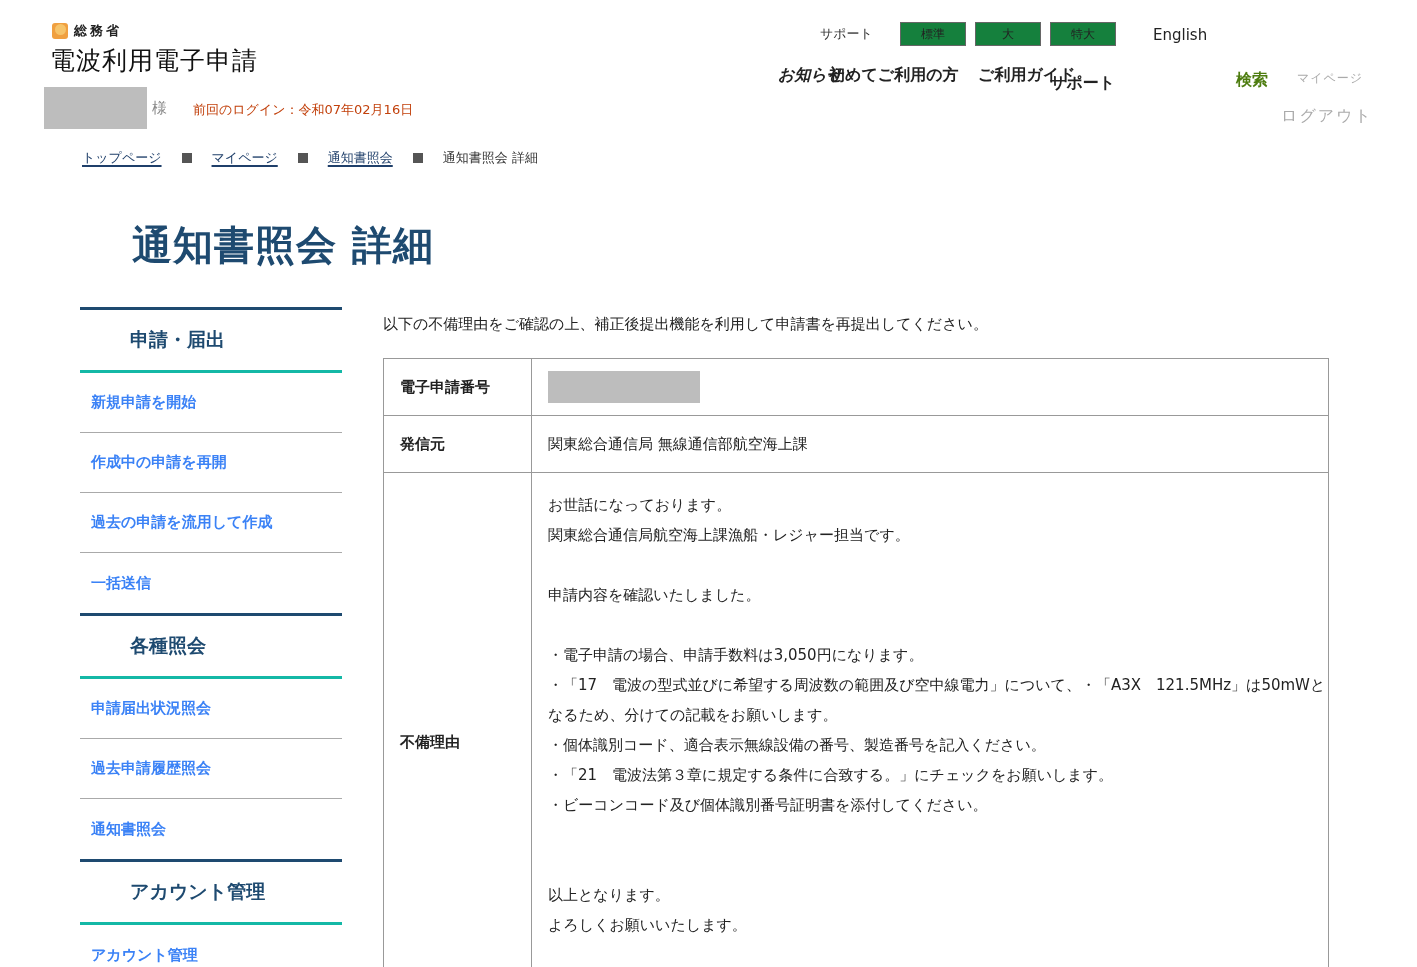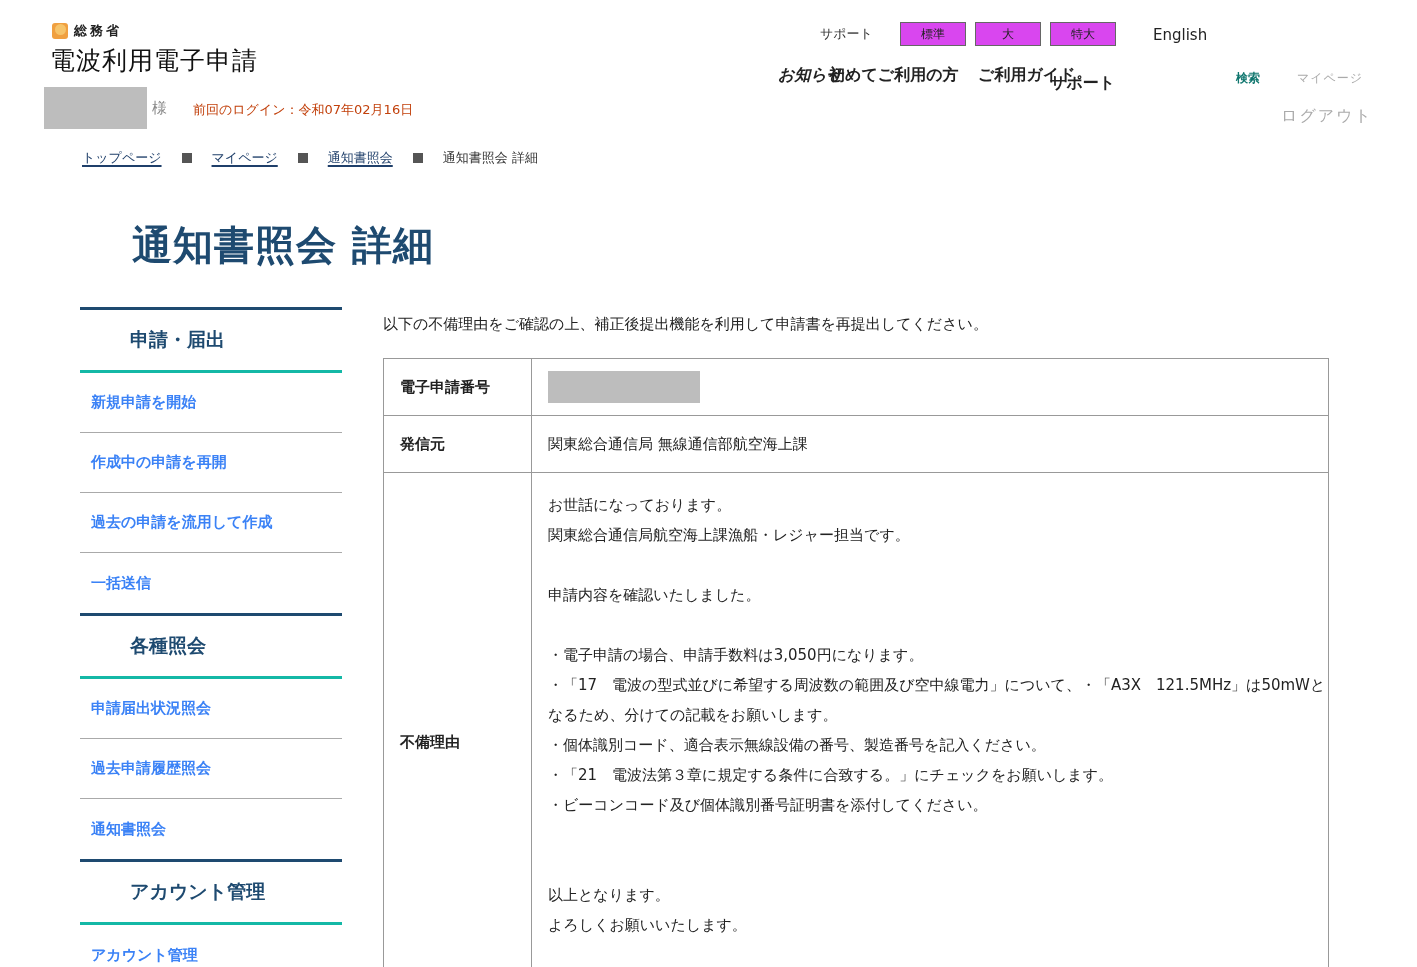--- a/index.html
+++ b/index.html
@@ -12,24 +12,24 @@
   
   .logo-org { left:52px; top:22px; display:flex; align-items:center; gap:6px; font-size:13px; font-weight:bold; letter-spacing:3px; color:#222; }
   .logo-mark { width:16px; height:16px; border-radius:3px; background:#f0a040; position:relative; }
   .logo-mark::after { content:""; position:absolute; left:3px; top:1px; width:11px; height:11px; border-radius:50%; background:#f6c46a; }
   .site-title { left:50px; top:44px; font-size:25px; letter-spacing:1px; color:#111; }
   .user-redact { left:44px; top:87px; width:103px; height:42px; background:#bdbdbd; }
   .user-suffix { left:152px; top:99px; font-size:15px; color:#888; }
   .last-login { left:193px; top:101px; font-size:13px; color:#c2410c; }
 
   .fs-label { left:820px; top:25px; font-size:13px; color:#333; }
-  .fs-btn { top:22px; height:24px; border:1.5px solid #666; background:#d946ef; font-size:12px; color:#222; display:flex; align-items:center; justify-content:center; box-sizing:border-box; font-family:inherit; padding:0; }
+  .fs-btn { top:22px; height:24px; border:1.5px solid #666; background:#15803d; font-size:12px; color:#222; display:flex; align-items:center; justify-content:center; box-sizing:border-box; font-family:inherit; padding:0; }
   .english { left:1153px; top:26px; font-size:15px; color:#222; }
   .gnav { top:65px; font-size:16px; font-weight:bold; color:#222; }
-  .search-link { left:1236px; top:70px; font-size:12px; font-weight:bold; color:#0f766e; }
+  .search-link { left:1236px; top:70px; font-size:16px; font-weight:bold; color:#4d7c0f; }
   .mypage-link { left:1297px; top:70px; font-size:12px; color:#aaa; letter-spacing:1px; }
   .logout-link { left:1281px; top:106px; font-size:16px; color:#aaa; letter-spacing:2px; }
 
   .breadcrumb { left:82px; top:149px; font-size:13px; display:flex; align-items:center; gap:20px; color:#333; }
   .bc-link { color:#1f3f6a; text-decoration:underline; text-decoration-thickness:2px; text-underline-offset:3px; }
   .bc-sep { width:10px; height:10px; background:#555; display:inline-block; }
 
   .page-title { left:132px; top:218px; font-size:40px; font-weight:bold; color:#1e4a70; letter-spacing:1px; }
 
   

